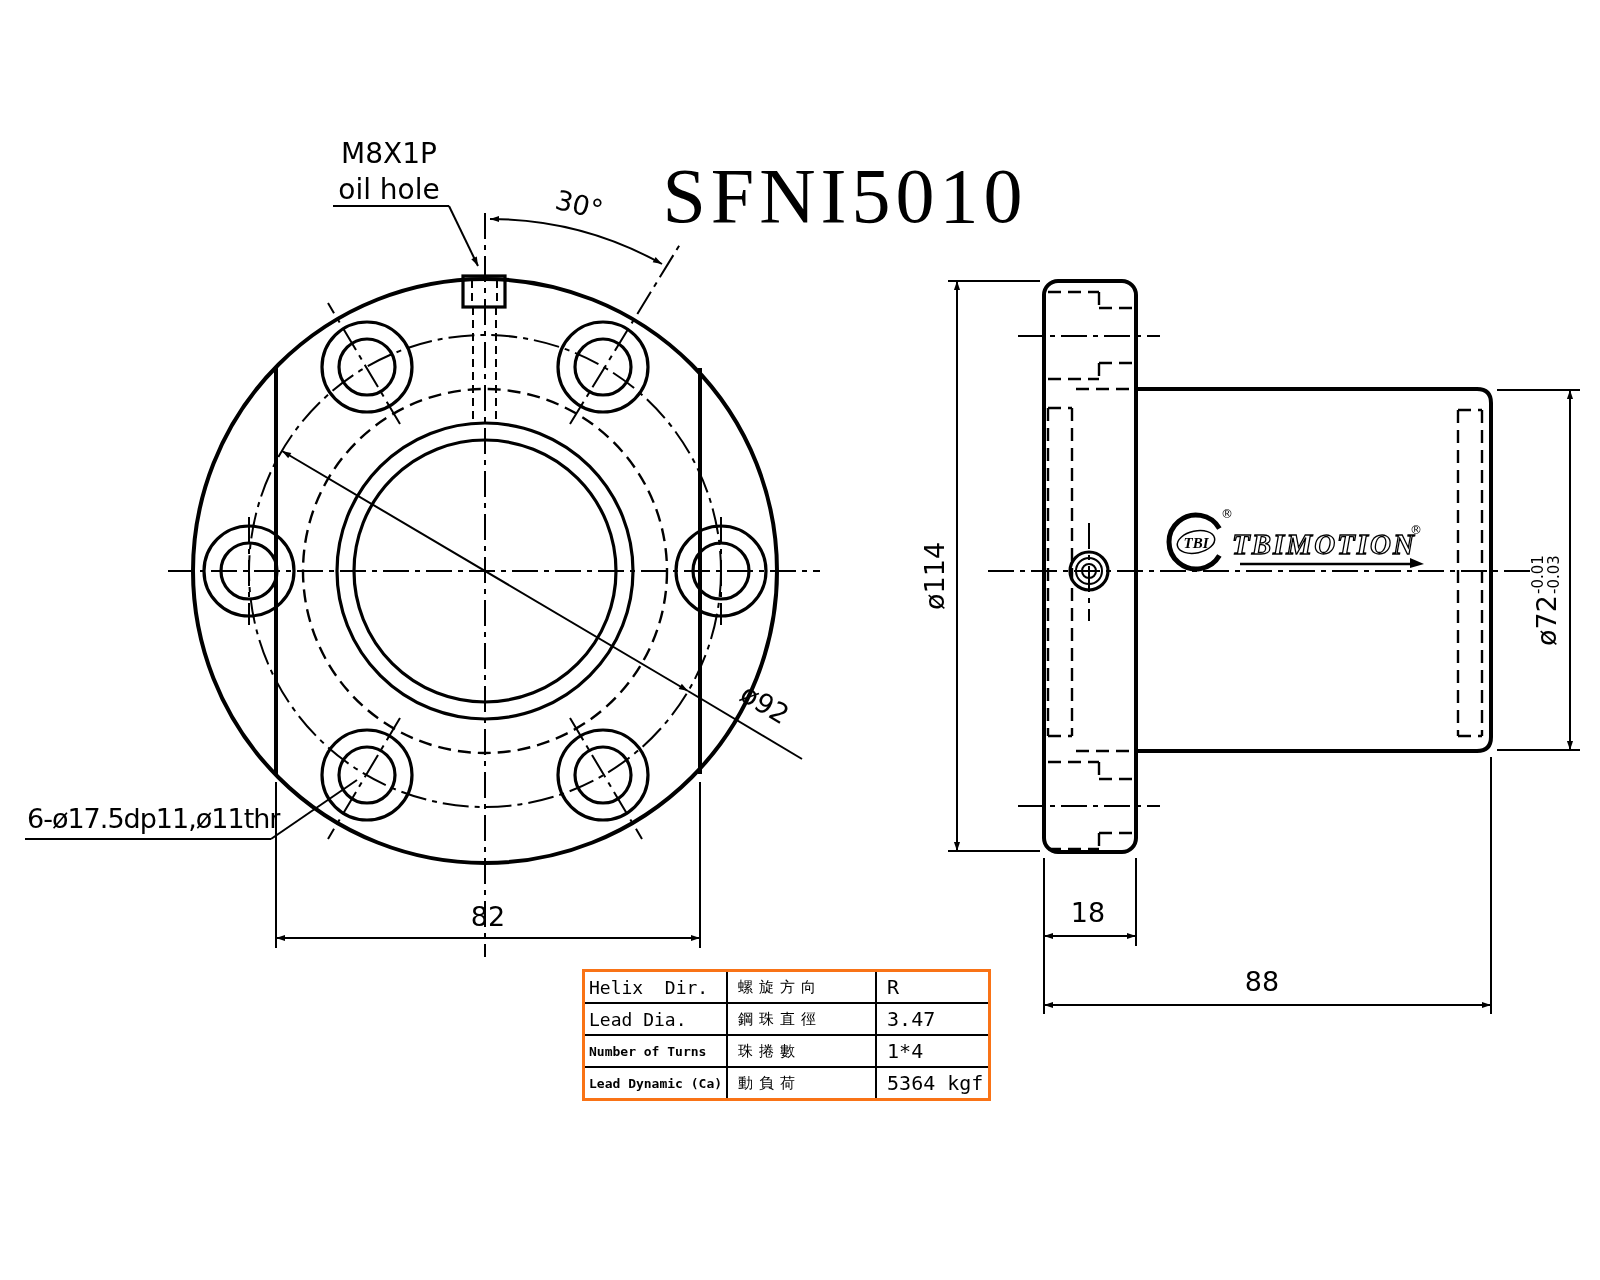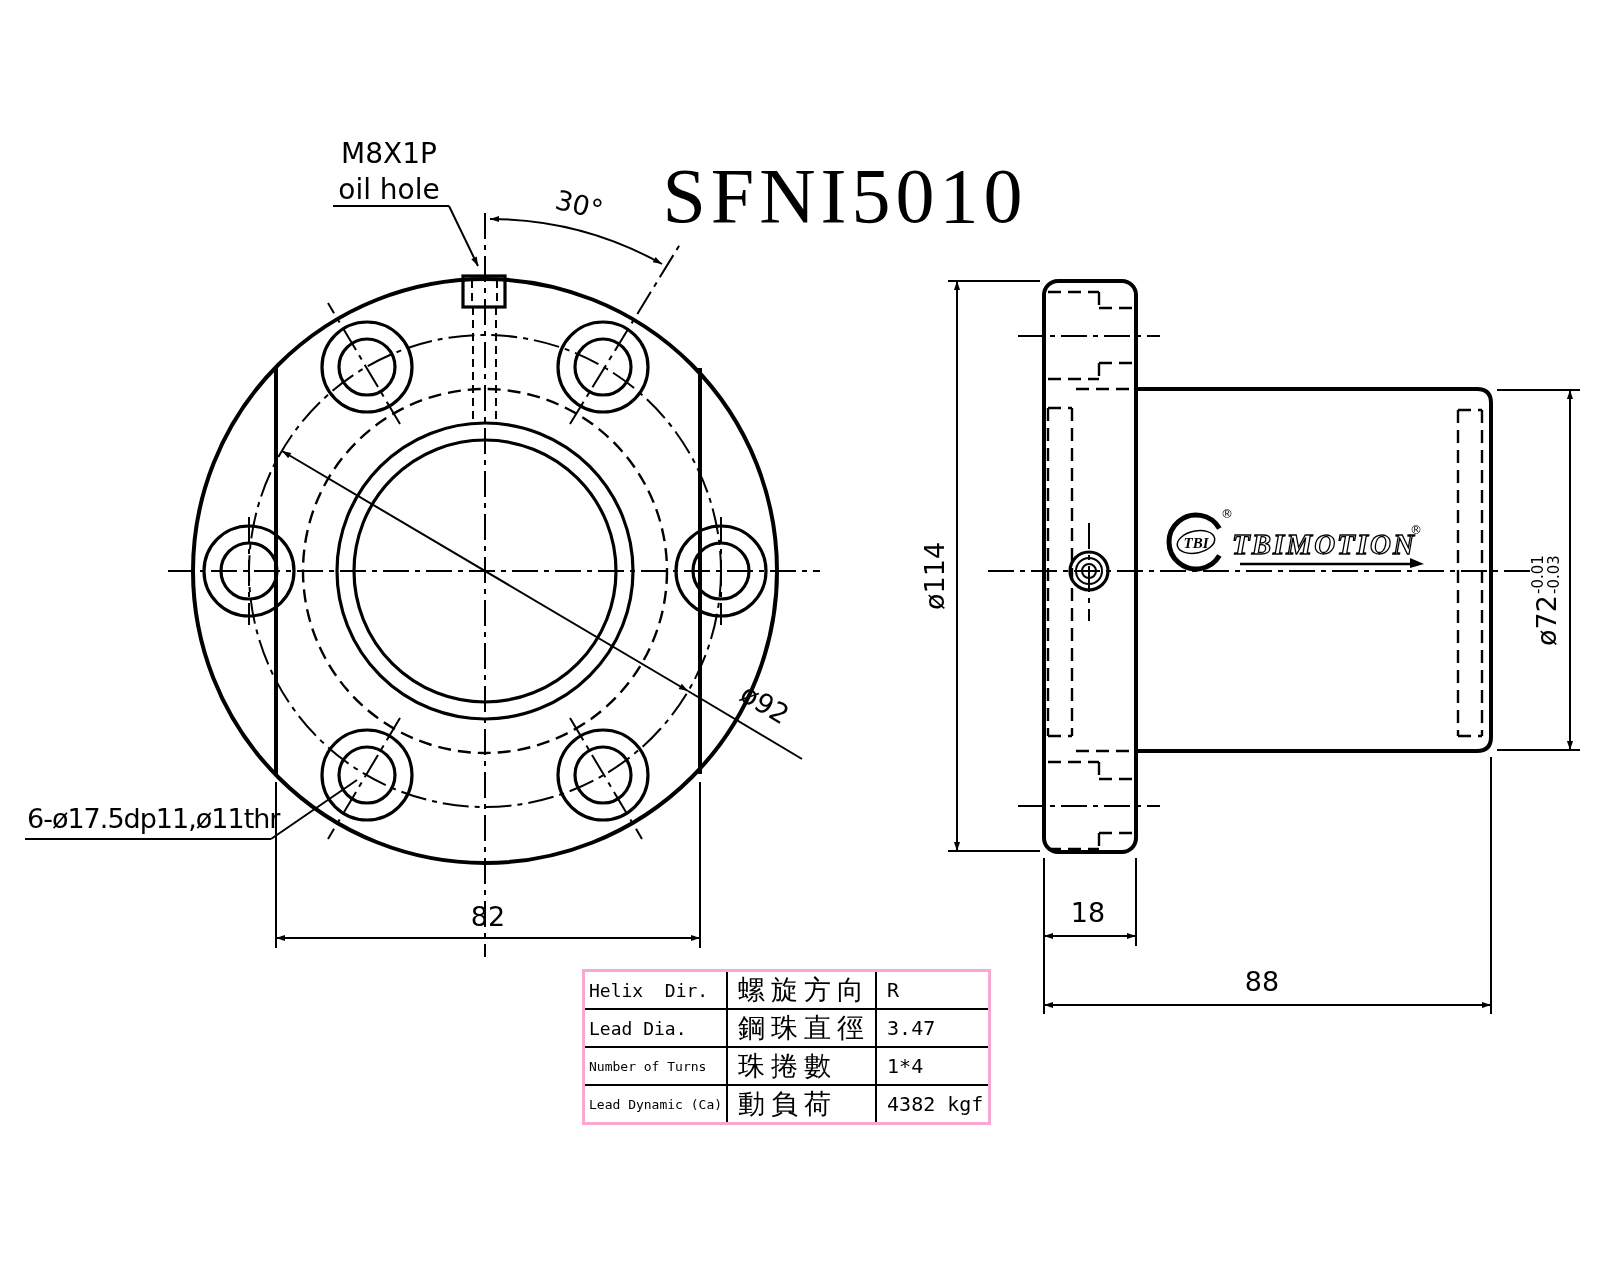--- a/index.html
+++ b/index.html
@@ -23,26 +23,26 @@
   .lbl-txt{font-family:"DejaVu Sans",sans-serif;font-size:28px;}
   .note-txt{font-family:"DejaVu Sans",sans-serif;font-size:27px;letter-spacing:-1px;}
   .logo-word{font-family:"Liberation Serif","DejaVu Serif",serif;font-size:29px;font-style:italic;
              font-weight:bold;letter-spacing:2px;fill:#fff;stroke:#000;stroke-width:1.3;}
   .logo-tbi{font-family:"Liberation Serif","DejaVu Serif",serif;font-size:15px;font-style:italic;
             font-weight:bold;}
   .reg-txt{font-family:"DejaVu Sans",sans-serif;font-size:12px;}
 
   
   .spec{position:absolute;left:582px;top:969px;border-collapse:collapse;table-layout:fixed;
-        background:#fff;border:3px solid #f9a8d4;}
+        background:#fff;border:3px solid #f97316;}
   .spec td{border:2.5px solid #000;height:30px;padding:0 4px;overflow:hidden;white-space:pre;
            vertical-align:middle;}
   .spec .en{font-family:"DejaVu Sans Mono","Liberation Mono",monospace;font-size:18px;}
-  .spec tr.sm .en{font-size:13px;}
-  .spec .zh{font-family:Liberation Sans, sans-serif;font-size:27px;letter-spacing:6px;padding-left:10px;}
+  .spec tr.sm .en{font-size:13px;font-weight:bold;}
+  .spec .zh{font-family:Liberation Sans, sans-serif;font-size:15px;letter-spacing:6px;padding-left:10px;}
   .spec .val{font-family:"DejaVu Sans Mono","Liberation Mono",monospace;font-size:20px;padding-left:10px;}
 </style>
 </head>
 <body>
 
 <div class="sheet">
 
 <svg width="1600" height="1280" viewBox="0 0 1600 1280">
   <defs>
     <marker id="ah" viewBox="0 0 10 10" refX="10" refY="5" markerWidth="22" markerHeight="9" orient="auto-start-reverse" markerUnits="userSpaceOnUse">
@@ -245,18 +245,18 @@
       <td class="val">3.47</td>
     </tr>
     <tr class="sm">
       <td class="en">Number of Turns</td>
       <td class="zh">珠捲數</td>
       <td class="val">1*4</td>
     </tr>
     <tr class="sm">
       <td class="en">Lead Dynamic (Ca)</td>
       <td class="zh">動負荷</td>
-      <td class="val">4382 kgf</td>
+      <td class="val">5364 kgf</td>
     </tr>
   </tbody>
 </table>
 
 </div>
 
 </body></html>

